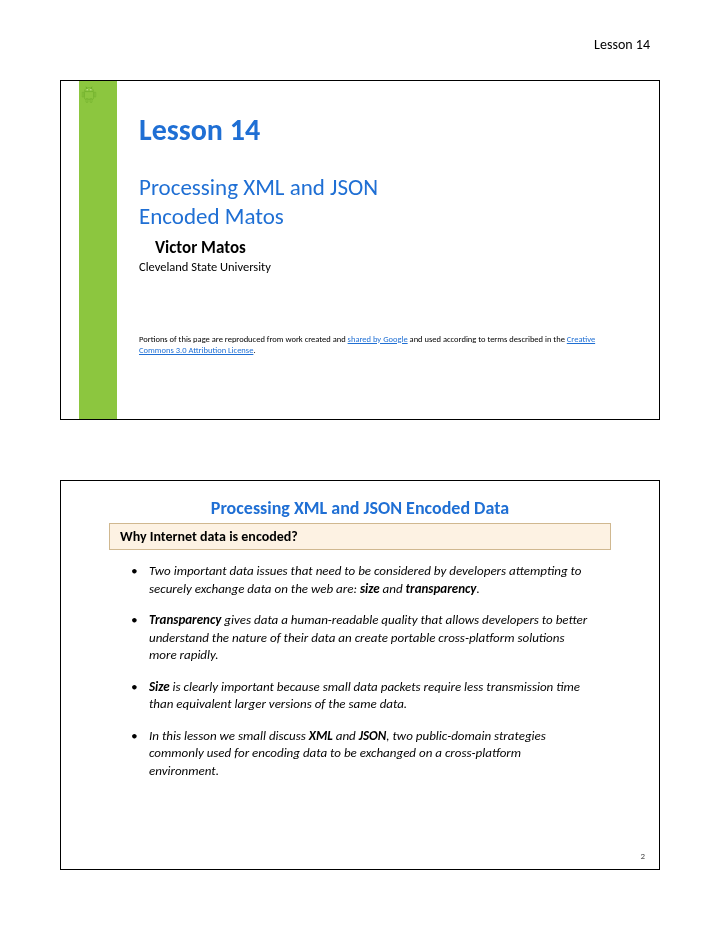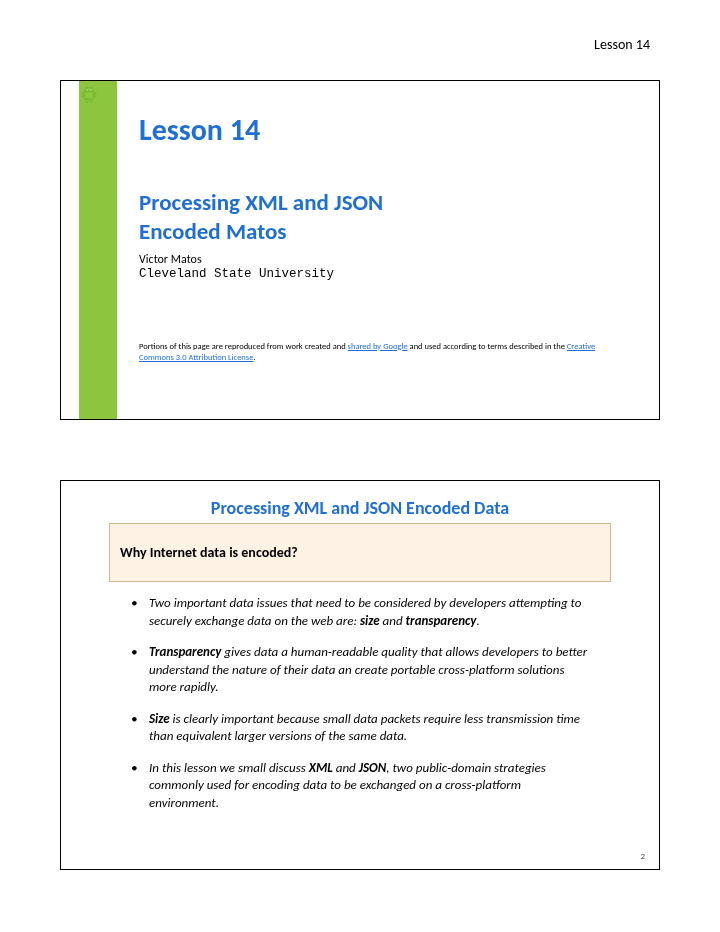--- a/index.html
+++ b/index.html
@@ -6,28 +6,28 @@
   html, body { width: 720px; height: 932px; background: #fff; font-family: Calibri, Arial, sans-serif; color: #000; }
   .page { width: 720px; height: 856px; position: relative; padding: 40px 60px; }
   .hdr { position: absolute; top: 36px; right: 70px; font-size: 14px; }
   .slide { border: 1px solid #000; background: #fff; position: relative; }
   .slide1 { height: 340px; margin-top: 40px; }
   .slide2 { height: 390px; margin-top: 60px; }
   .greenbar { position: absolute; left: 18px; top: 0; bottom: 0; width: 38px; background: #8CC63F; }
   .android-icon { position: absolute; left: 19px; top: 5px; width: 18px; }
   .s1-content { position: absolute; left: 78px; top: 30px; right: 30px; }
   .lesson-title { font-size: 30px; font-weight: bold; color: #1F6FD4; }
-  .subtitle { font-size: 23px; font-weight: bold; color: #1F6FD4; margin-top: 40px; line-height: 1.25; }
-  .author { font-size: 12px; font-weight: normal; margin-top: 6px; }
-  .univ { font-size: 12.5px; margin-top: 1px; font-family: Liberation Mono, monospace; }
+  .subtitle { font-size: 23px; font-weight: normal; color: #1F6FD4; margin-top: 25px; line-height: 1.25; }
+  .author { font-size: 17px; font-weight: bold; margin-top: 6px; margin-left: 16px; }
+  .univ { font-size: 12.5px; margin-top: 1px; }
   .attribution { font-size: 8.5px; margin-top: 60px; line-height: 1.35; color: #000; }
   .attribution a { color: #1F6FD4; text-decoration: underline; }
   .s2-content { padding: 16px 30px 10px 30px; position: relative; height: 100%; }
   .s2-title { text-align: center; font-size: 18px; font-weight: bold; color: #1F6FD4; margin-bottom: 4px; }
-  .question-box { background: #FDF2E3; border: 1px solid #D0B890; padding: 20px 10px; margin: 0 18px 12px 18px; font-size: 14px; font-weight: bold; }
+  .question-box { background: #FDF2E3; border: 1px solid #D0B890; padding: 4px 10px; margin: 0 18px 12px 18px; font-size: 14px; font-weight: bold; }
   .bullets { margin: 0 36px 0 40px; }
   .bullet { position: relative; font-size: 13px; line-height: 1.35; margin-bottom: 14px; padding-left: 18px; font-style: italic; }
   .bullet::before { content: "•"; position: absolute; left: 0; top: 0; }
   .bullet b { font-weight: bold; }
   .pagenum { position: absolute; right: 14px; bottom: 8px; font-size: 9px; color: #555; }
 </style>
 </head>
 <body>
 
 <div class="page">

